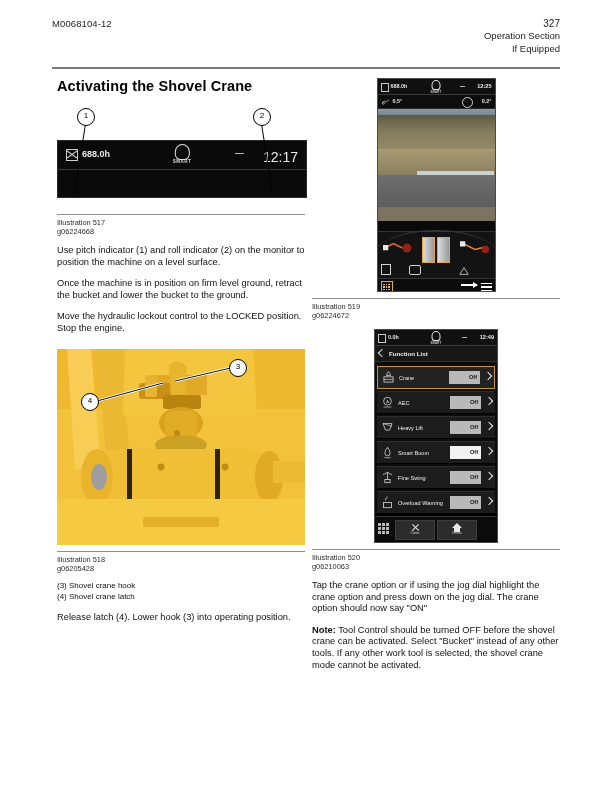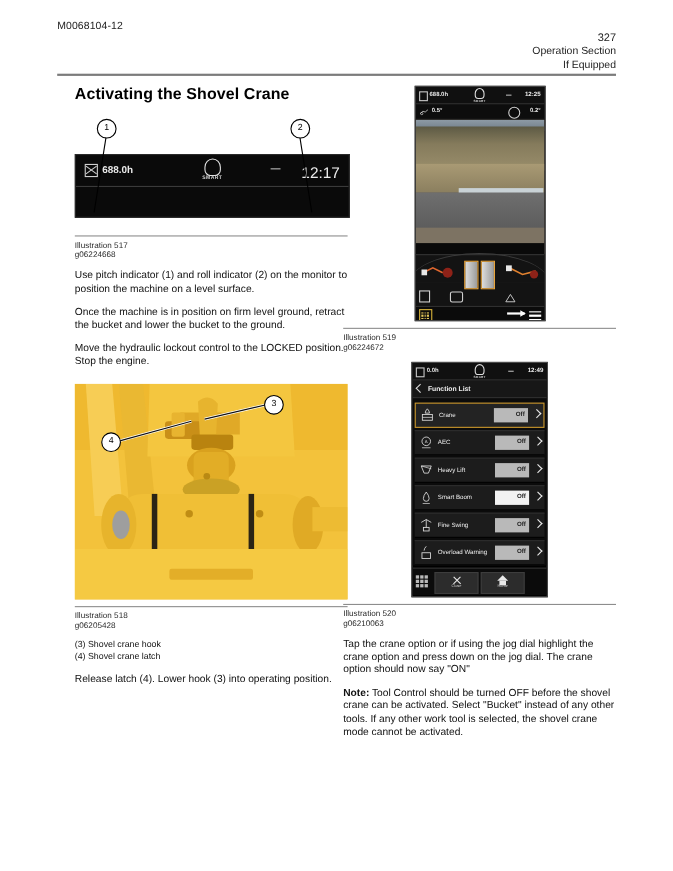--- a/index.html
+++ b/index.html
@@ -10,26 +10,26 @@
     color:#000;
     position:relative;
     overflow:hidden;
   }
   .page{position:relative;width:524px;height:792px;}
 
   
   .header{position:absolute;left:52px;top:18px;width:508px;height:48px;}
   .hdr-doc{position:absolute;left:0;top:0;font-size:9.5px;letter-spacing:.1px;color:#222;}
   .hdr-right{position:absolute;right:0;top:0;text-align:right;font-size:9.5px;line-height:12.4px;color:#222;}
-  .hdr-page{font-size:10px;margin-top:11px;}
+  .hdr-page{font-size:10px;}
   .hdr-rule{position:absolute;left:52px;top:67px;width:508px;height:1.6px;background:#7b7b7b;}
 
   
   .col{position:absolute;top:78px;width:248px;}
-  .col-left{left:68px;}
+  .col-left{left:57px;}
   .col-right{left:312px;}
 
   .title{font-size:14.5px;font-weight:bold;letter-spacing:.1px;margin:0 0 14px 0;}
 
   .para{font-size:9.3px;line-height:11.6px;margin:0 0 10px 0;color:#111;}
   .para b{font-weight:bold;}
   .legend{font-size:8px;line-height:9.6px;margin:0 0 2px 0;color:#111;}
 
   .cap-rule{height:1px;background:#8d8d8d;margin:6px 0 3px 0;}
   .caption{display:flex;justify-content:space-between;font-size:7.4px;color:#2b2b2b;margin-bottom:9px;flex-direction:column;}

